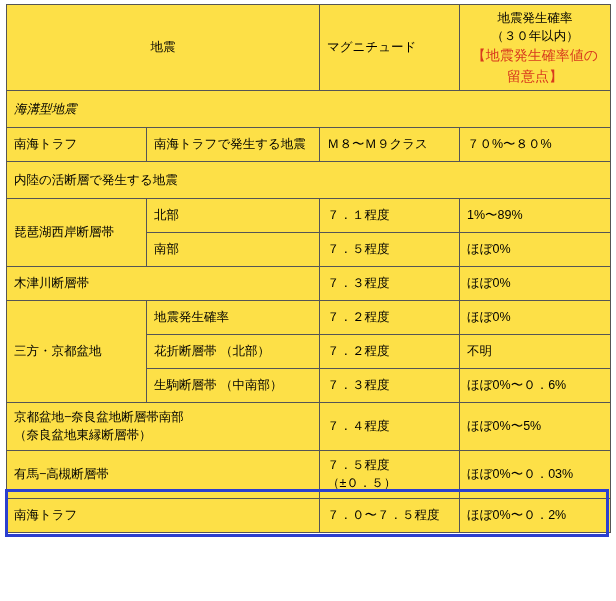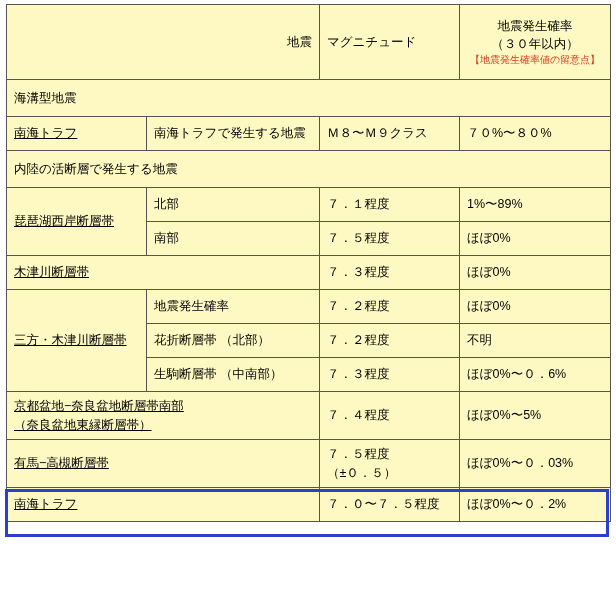--- a/index.html
+++ b/index.html
@@ -26,69 +26,69 @@
     width: 604px;
     border: 1px solid #000000;
   }
   table.quake td {
     border: 1px solid #555555;
     padding: 4px 7px;
     font-size: 12.5px;
     line-height: 1.45;
     vertical-align: middle;
     color: #000000;
-    background: #fef9c3;
+    background: #fde047;
   }
   
   col.c1 { width: 140px; }
   col.c2 { width: 173px; }
   col.c3 { width: 140px; }
   col.c4 { width: 151px; }
 
   
   .hdr td {
     background: #eeeeee;
     font-size: 13px;
     height: 66px;
     vertical-align: middle;
   }
   .hdr .hdr-center {
-    text-align: right;
+    text-align: center;
   }
   .hdr-prob {
     text-align: center;
     line-height: 1.5;
   }
   .hdr-note {
     color: #d83a1e;
-    font-size: 10px;
+    font-size: 14px;
     display: block;
     margin-top: 0;
   }
   
   .band-blue td {
     background: #ddeeff;
     height: 28px;
     font-size: 12.5px;
+    font-style: italic;
   }
   .band-orange td {
     background: #f8c193;
     height: 28px;
     font-size: 12.5px;
   }
   .red {
     color: #e2301a;
   }
   .rowh {
     height: 34px;
   }
   .name-red {
     color: #e2301a;
     font-size: 12.5px;
-    text-decoration: underline;
   }
   .two-line {
     line-height: 1.45;
     margin-left: 38px;
   }
   
   .boxed {
     position: absolute;
     left: 5px;
     top: 489px;
@@ -154,21 +154,21 @@
         <td>ほぼ0%</td>
       </tr>
 
       <tr class="rowh">
         <td colspan="2" class="name-red">木津川断層帯</td>
         <td>７．３程度</td>
         <td>ほぼ0%</td>
       </tr>
 
       <tr class="rowh">
-        <td rowspan="3" class="name-red">三方・木津川断層帯</td>
+        <td rowspan="3" class="name-red">三方・京都盆地</td>
         <td class="cell-sub">地震発生確率</td>
         <td>７．２程度</td>
         <td>ほぼ0%</td>
       </tr>
       <tr class="rowh">
         <td class="cell-sub">花折断層帯 （北部）</td>
         <td>７．２程度</td>
         <td>不明</td>
       </tr>
       <tr class="rowh">

